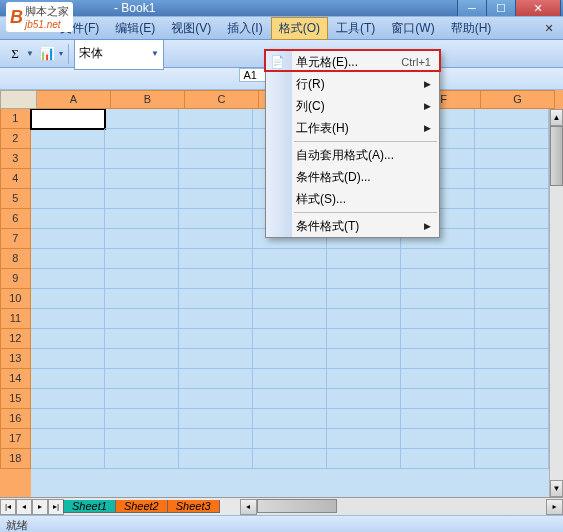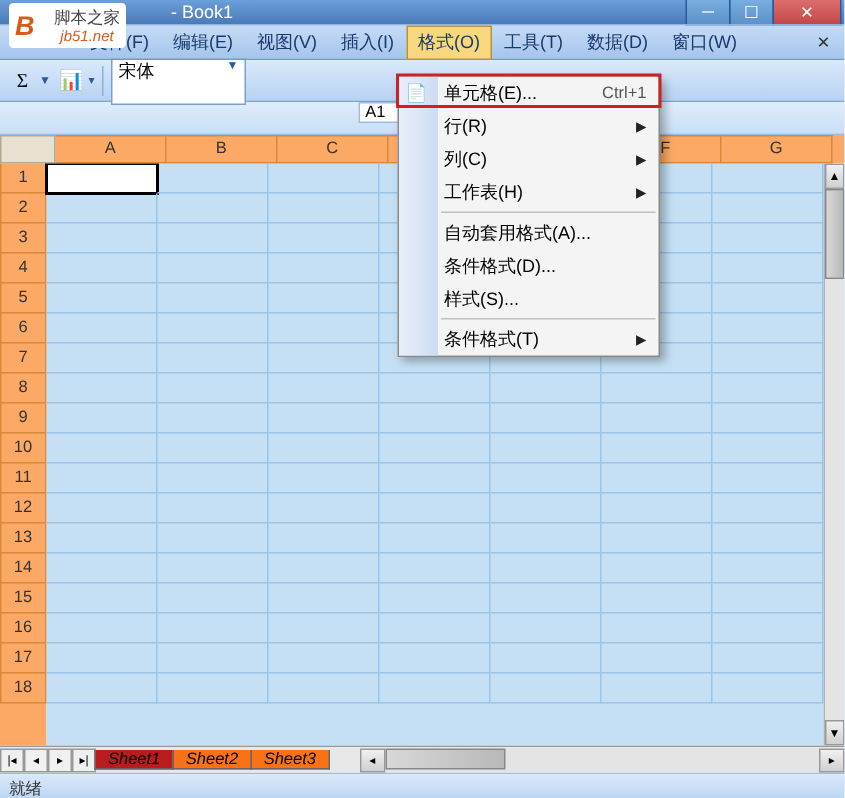--- a/index.html
+++ b/index.html
@@ -8,34 +8,34 @@
 .titlebar { height: 16px; background: linear-gradient(#6b9fd8, #4a7ab8); display: flex; align-items: center; padding-left: 4px; color: #fff; font-size: 12px; }
 .titlebar .title { flex: 1; }
 .win-btns { display: flex; height: 20px; margin-right: 2px; }
 .win-btn { width: 30px; height: 20px; display: flex; align-items: center; justify-content: center; border: 1px solid #2a5a9a; margin-left: -1px; font-size: 11px; color: #fff; }
 .win-btn.min { background: linear-gradient(#7aafe0, #5a8fc8); }
 .win-btn.max { background: linear-gradient(#7aafe0, #5a8fc8); }
 .win-btn.close { background: linear-gradient(#e07070, #c04545); width: 46px; }
 
 .logo-area { position: absolute; top: 2px; left: 6px; z-index: 100; background: #fff; padding: 2px 4px; border-radius: 3px; font-size: 11px; display: flex; align-items: center; }
 .logo-area .logo-icon { color: #d85a1a; font-weight: bold; font-size: 18px; font-style: italic; }
-.logo-area .logo-text { margin-left: 13px; }
+.logo-area .logo-text { margin-left: 2px; }
 .logo-text .cn { color: #444; font-size: 11px; }
-.logo-text .url { color: #d85a1a; font-size: 10px; font-style: italic; text-align: center; }
+.logo-text .url { color: #d85a1a; font-size: 10px; font-style: italic; }
 
 .menubar { height: 24px; background: linear-gradient(#c5dbf5, #a5c5ec); display: flex; align-items: center; padding-left: 52px; font-size: 12px; border-top: 1px solid #8db4e3; border-bottom: 1px solid #6a98cf; position: relative; }
 .menu-item { padding: 3px 8px; color: #1a3a6e; cursor: default; }
 .menu-item.active { background: #f9d77e; border: 1px solid #b89040; padding: 2px 7px; }
 .doc-x { position: absolute; right: 6px; top: 4px; width: 16px; height: 14px; display: flex; align-items: center; justify-content: center; font-size: 11px; color: #333; }
 
 .toolbar { height: 28px; background: linear-gradient(#dae9fb, #b8d2f2); display: flex; align-items: center; padding: 0 4px; border-bottom: 1px solid #7aa5d6; font-size: 12px; gap: 3px; }
 .tb-btn { width: 22px; height: 22px; display: flex; align-items: center; justify-content: center; border: 1px solid transparent; font-size: 13px; }
 .tb-sep { width: 1px; height: 20px; background: #8ab0dc; margin: 0 2px; }
 .tb-arrow { font-size: 8px; color: #2a5a9a; margin-left: -3px; }
-.font-combo { background: #fff; border: 1px solid #7a9fcf; height: 32px; padding: 0 4px; display: flex; align-items: flex-start; min-width: 90px; font-size: 12px; }
+.font-combo { background: #fff; border: 1px solid #7a9fcf; height: 32px; padding: 0 4px; display: flex; align-items: center; min-width: 90px; font-size: 12px; }
 .font-combo .combo-arrow { margin-left: auto; color: #2a5a9a; font-size: 8px; }
 
 .namebox-row { height: 22px; background: linear-gradient(#e0ecfa, #c8dff8); display: flex; align-items: center; border-bottom: 1px solid #9abce0; font-size: 11px; flex-direction: column; }
 .namebox { width: 90px; background: #fff; border: 1px solid #9abce0; height: 18px; margin-left: 4px; padding: 0 4px; display: flex; align-items: center; }
 .namebox .nb-arrow { margin-left: auto; color: #888; font-size: 8px; }
 .fx-label { margin: 0 6px; font-style: italic; color: #555; }
 .formula-bar { flex: 1; background: #fff; border: 1px solid #9abce0; height: 18px; margin-right: 4px; }
 
 .grid-area { position: relative; height: 425px; display: flex; flex-direction: column; }
 .col-headers { display: flex; height: 19px; background: #fca965; }
@@ -49,21 +49,21 @@
 .cell { flex: 0 0 74px; border-right: 1px solid #9cc3e8; border-bottom: 1px solid #9cc3e8; }
 .cell.active { background: #fff; outline: 2px solid #000; outline-offset: -1px; }
 .scrollbar-v { width: 17px; background: #e8e8e8; border-left: 1px solid #b0b0b0; display: flex; flex-direction: column; }
 .sb-btn { height: 17px; background: linear-gradient(#f0f0f0, #d0d0d0); border: 1px solid #999; display: flex; align-items: center; justify-content: center; font-size: 8px; }
 .sb-track { flex: 1; background: #e4e4e4; }
 .sb-thumb { background: linear-gradient(90deg, #d8d8d8, #b8b8b8); border: 1px solid #888; height: 60px; margin-top: 0; }
 
 .sheet-tabs { height: 18px; background: #e8e8e8; display: flex; align-items: center; font-size: 11px; border-top: 1px solid #999; }
 .tab-nav { display: flex; }
 .tab-nav-btn { width: 16px; height: 16px; border: 1px solid #999; background: #f0f0f0; display: flex; align-items: center; justify-content: center; font-size: 8px; }
-.sheet-tab { padding: 0 8px; border: 1px solid #666; border-top: none; background: #b91c1c; font-style: italic; margin-left: -1px; }
+.sheet-tab { padding: 0 8px; border: 1px solid #666; border-top: none; background: #14b8a6; font-style: italic; margin-left: -1px; }
 .sheet-tab.inactive { background: #f97316; }
 .hscroll { flex: 1; display: flex; margin-left: 20px; }
 .hscroll .sb-btn { width: 17px; height: 16px; }
 .hscroll .sb-track { flex: 1; display: flex; }
 .hscroll .sb-thumb { width: 80px; height: 14px; margin: 0; }
 
 .statusbar { height: 20px; background: linear-gradient(#dae9fb, #b8d2f2); font-size: 11px; padding: 2px 6px; color: #333; border-top: 1px solid #9abce0; }
 
 .dropdown { position: absolute; top: 50px; left: 265px; width: 175px; background: #f4f4f4; border: 1px solid #888; box-shadow: 3px 3px 6px rgba(0,0,0,0.3); z-index: 200; font-size: 12px; }
 .dropdown-border { position: absolute; top: 49px; left: 264px; width: 177px; height: 23px; border: 2px solid #d02020; z-index: 201; pointer-events: none; }
@@ -95,22 +95,22 @@
   </div>
 </div>
 
 <div class="menubar">
   <span class="menu-item">文件(F)</span>
   <span class="menu-item">编辑(E)</span>
   <span class="menu-item">视图(V)</span>
   <span class="menu-item">插入(I)</span>
   <span class="menu-item active">格式(O)</span>
   <span class="menu-item">工具(T)</span>
-  <span class="menu-item">数据(D)</span>
   <span class="menu-item">窗口(W)</span>
+  <span class="menu-item">帮助(H)</span>
   <span class="doc-x">✕</span>
 </div>
 
 <div class="toolbar">
   <span class="tb-btn" style="font-family:serif">Σ</span>
     <span class="tb-arrow">▼</span>
   <span class="tb-btn">📊</span>
   <span class="tb-arrow">▾</span>
   <span class="tb-sep"></span>
   <div class="font-combo">

